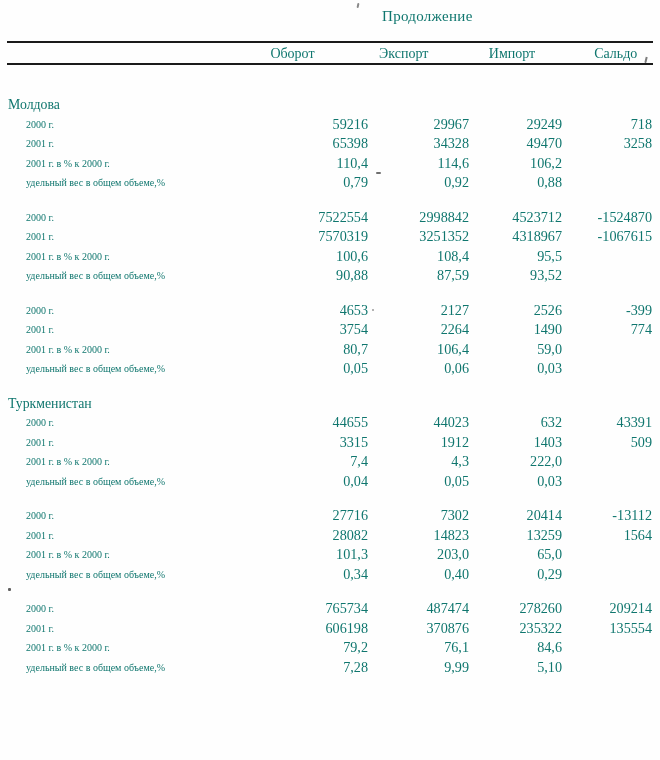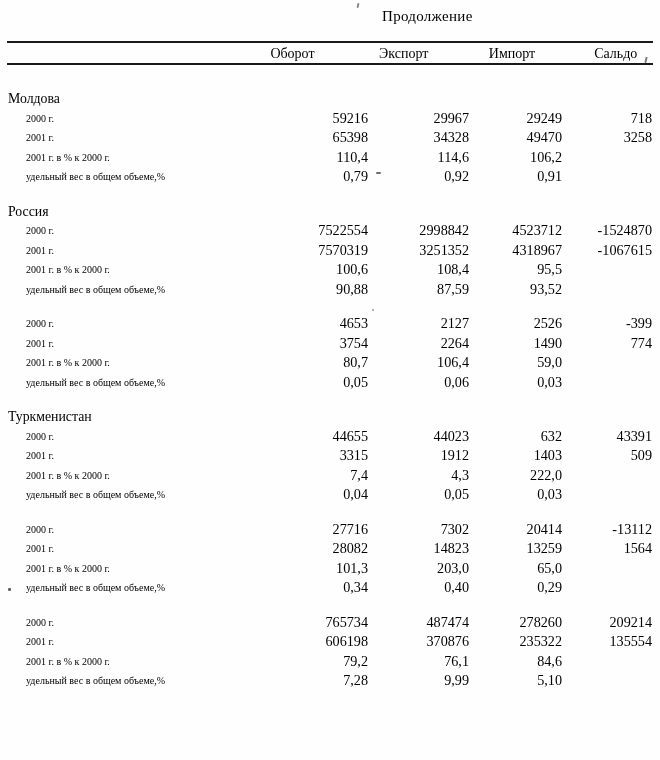--- a/index.html
+++ b/index.html
@@ -2,21 +2,21 @@
 <html><head>
 <meta charset="utf-8">
 <style>
   html, body { margin: 0; padding: 0; background: #e8e8e8; }
   .page {
     position: relative;
     width: 660px;
     height: 760px;
     background: #fefefe;
     font-family: "Liberation Serif", "DejaVu Serif", serif;
-    color: #000000;
+    color: #0f766e;
     overflow: hidden;
     margin: 0 auto;
   }
   .doc-title {
     position: absolute;
     top: 8px;
     left: 382px;
     font-size: 15px;
     letter-spacing: 0.3px;
     white-space: nowrap;
@@ -47,21 +47,21 @@
   .hc-3 { width: 93px; }
   .hc-4 { width: 90px; }
 
   .tbody {
     position: absolute;
     top: 85px;
     left: 8px;
     width: 644px;
   }
   .group { margin-top: 15px; }
-  .group:first-child { margin-top: 4px; }
+  .group:first-child { margin-top: 10px; }
   .country {
     height: 19.5px;
     line-height: 19.5px;
     font-size: 13.8px;
     white-space: nowrap;
   }
   .trow {
     display: flex;
     height: 19.5px;
     line-height: 19.5px;
@@ -127,26 +127,25 @@
           <div class="cell c-label">2001 г. в % к 2000 г.</div>
           <div class="cell c-num c-1">110,4</div>
           <div class="cell c-num c-2">114,6</div>
           <div class="cell c-num c-3">106,2</div>
           <div class="cell c-num c-4"></div>
         </div>
         <div class="trow">
           <div class="cell c-label">удельный вес в общем объеме,%</div>
           <div class="cell c-num c-1">0,79</div>
           <div class="cell c-num c-2">0,92</div>
-          <div class="cell c-num c-3">0,91</div>
-          <div class="cell c-num c-4"></div>
-        </div>
-      </div>
-      <div class="group">
-        <div class="country">Россия</div>
+          <div class="cell c-num c-3">0,88</div>
+          <div class="cell c-num c-4"></div>
+        </div>
+      </div>
+      <div class="group">
         <div class="trow">
           <div class="cell c-label">2000 г.</div>
           <div class="cell c-num c-1">7522554</div>
           <div class="cell c-num c-2">2998842</div>
           <div class="cell c-num c-3">4523712</div>
           <div class="cell c-num c-4">-1524870</div>
         </div>
         <div class="trow">
           <div class="cell c-label">2001 г.</div>
           <div class="cell c-num c-1">7570319</div>

